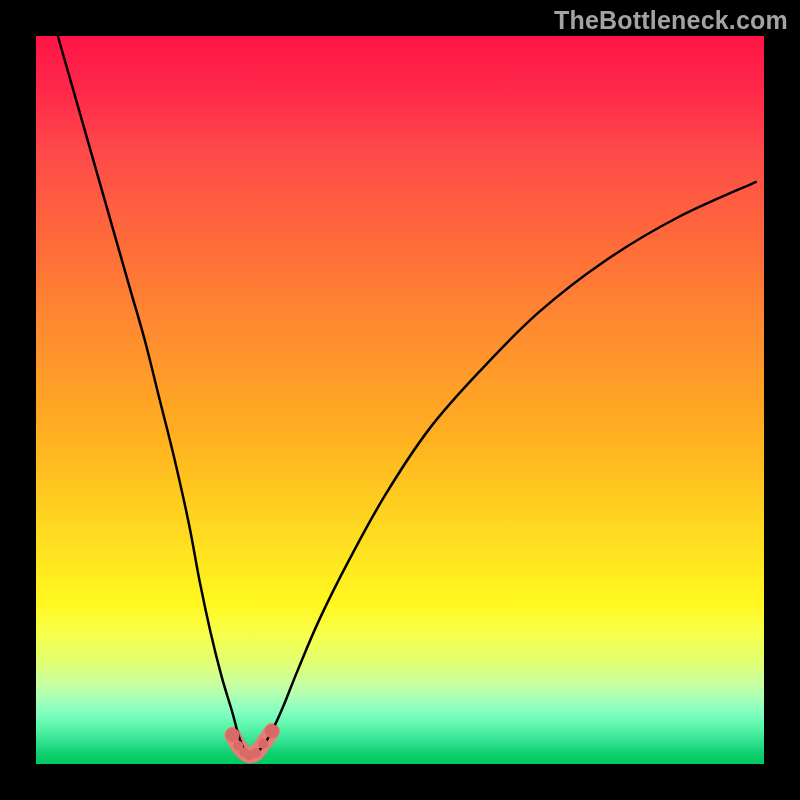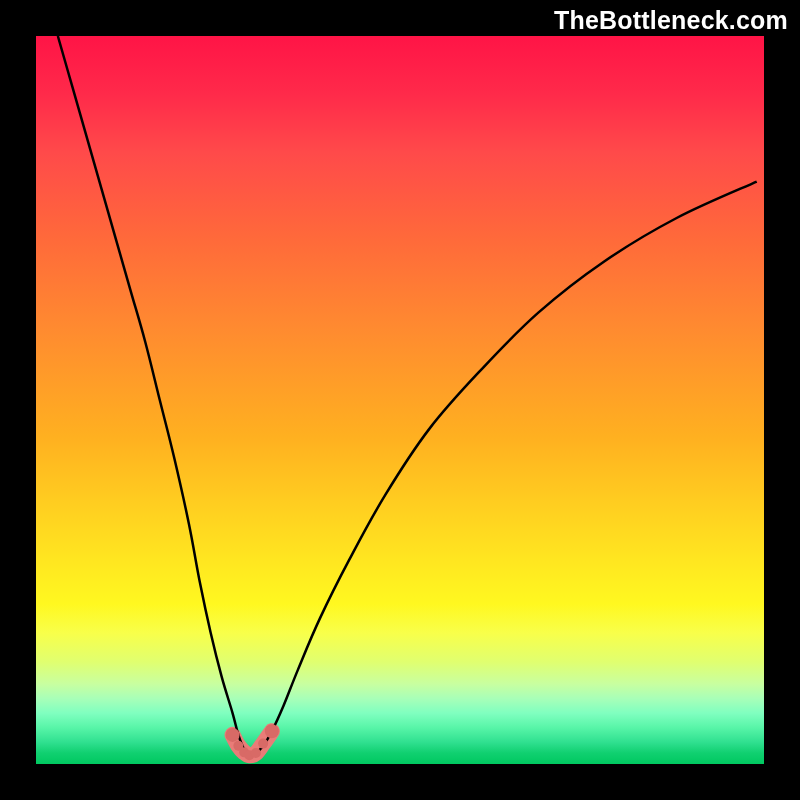--- a/index.html
+++ b/index.html
@@ -54,21 +54,21 @@
     height: 728px;
     overflow: visible;
   }
   .watermark {
     position: absolute;
     top: 6px;
     right: 12px;
     font-family: Arial, Helvetica, sans-serif;
     font-size: 25px;
     font-weight: 600;
-    color: #ffffff;
+    color: #a3a3a3;
     letter-spacing: 0.2px;
   }
   .curve {
     fill: none;
     stroke: #000;
     stroke-width: 2.5;
   }
   .dot {
     fill: #d86a66;
     stroke: none;

